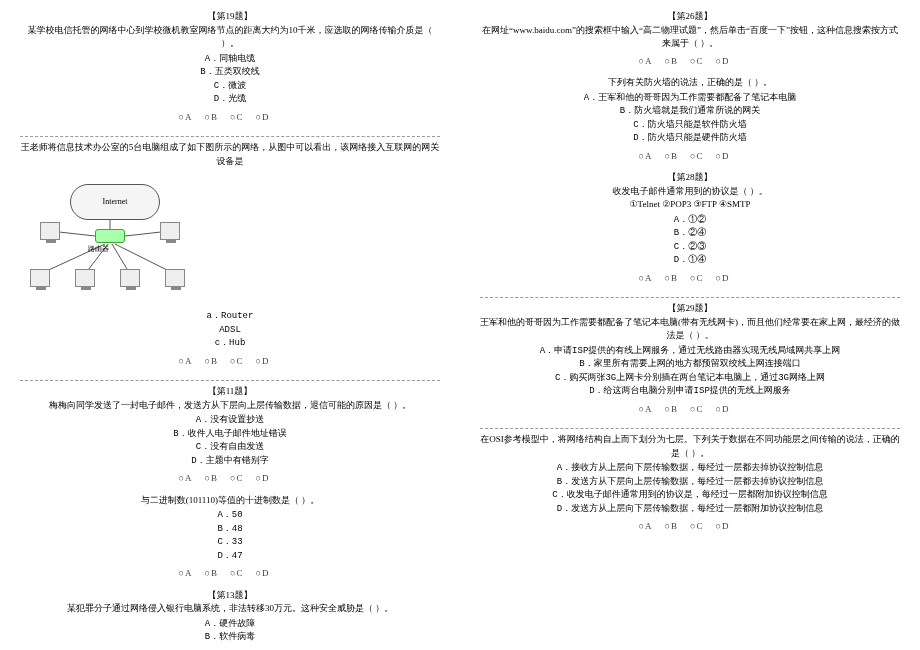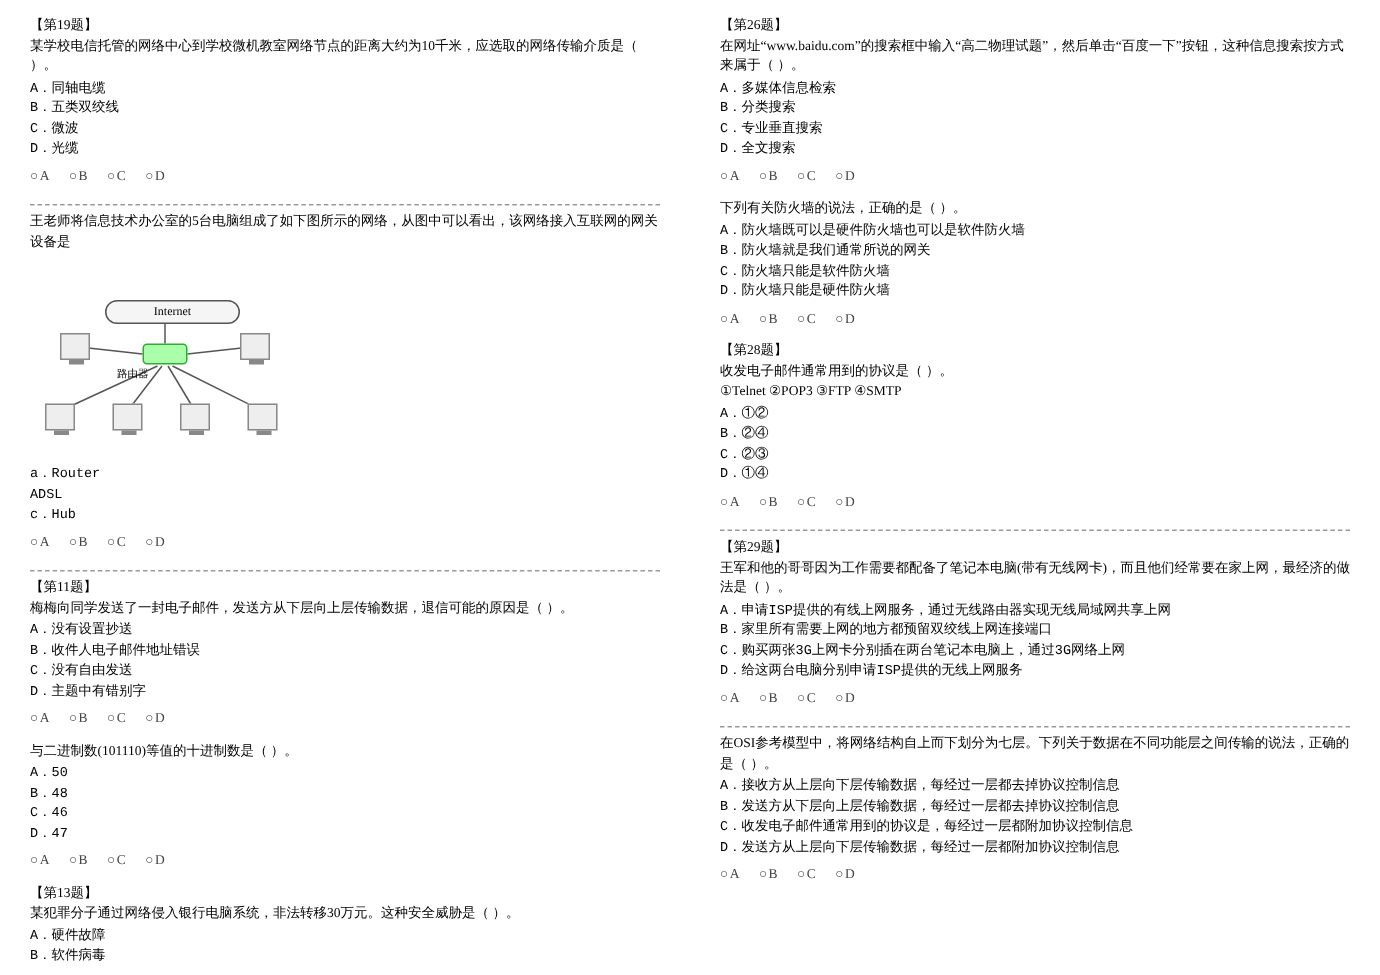--- a/index.html
+++ b/index.html
@@ -15,59 +15,60 @@
     gap: 40px;
   }
   .col {
     flex: 1;
     display: flex;
     flex-direction: column;
   }
   .q-block {
     margin-bottom: 8px;
     line-height: 1.5;
+    text-align: center;
   }
   .heading {
     font-weight: normal;
   }
   .opts { margin-top: 2px; }
   .opt-line { display: block; font-family: Liberation Mono, monospace; }
   .radios {
     margin-top: 4px;
     letter-spacing: 1px;
     color: #444;
   }
   .radios span { margin-right: 12px; }
   .diagram {
     width: 180px;
     height: 130px;
     margin: 6px 0;
     position: relative;
   }
   .cloud {
     position: absolute;
-    top: 26px; left: 50px;
-    width: 90px; height: 16px;
+    top: 10px; left: 50px;
+    width: 90px; height: 36px;
     border: 1px solid #555;
     border-radius: 20px;
     font-size: 8px;
     display: flex; align-items: center; justify-content: center;
     background: #f5f5f5;
   }
   .router {
     position: absolute;
     top: 55px; left: 75px;
     width: 30px; height: 14px;
     border: 1px solid #3a3;
     background: #afa;
     border-radius: 3px;
   }
   .router-label {
     position: absolute;
-    top: 70px; left: 58px;
+    top: 70px; left: 68px;
     font-size: 7px;
   }
   .pc {
     position: absolute;
     width: 20px; height: 18px;
     border: 1px solid #888;
     background: #eee;
   }
   .pc::after{
     content:"";
@@ -149,21 +150,21 @@
     <div class="radios">
       <span>○A</span><span>○B</span><span>○C</span><span>○D</span>
     </div>
   </div>
 
   <div class="q-block">
     <div>与二进制数(101110)等值的十进制数是（  ）。</div>
     <div class="opts">
       <span class="opt-line">A．50</span>
       <span class="opt-line">B．48</span>
-      <span class="opt-line">C．46</span>
+      <span class="opt-line">C．33</span>
       <span class="opt-line">D．47</span>
     </div>
     <div class="radios">
       <span>○A</span><span>○B</span><span>○C</span><span>○D</span>
     </div>
   </div>
 
   <div class="q-block">
     <div class="heading">【第13题】</div>
     <div>某犯罪分子通过网络侵入银行电脑系统，非法转移30万元。这种安全威胁是（  ）。</div>
@@ -175,35 +176,29 @@
 
   </div>
 
 </div>
 
 <div class="col">
 
   <div class="q-block">
     <div class="heading">【第26题】</div>
     <div>在网址“www.baidu.com”的搜索框中输入“高二物理试题”，然后单击“百度一下”按钮，这种信息搜索按方式来属于（  ）。</div>
-    <div class="opts">
-      <span class="opt-line">A．多媒体信息检索</span>
-      <span class="opt-line">B．分类搜索</span>
-      <span class="opt-line">C．专业垂直搜索</span>
-      <span class="opt-line">D．全文搜索</span>
-    </div>
     <div class="radios">
       <span>○A</span><span>○B</span><span>○C</span><span>○D</span>
     </div>
   </div>
 
   <div class="q-block">
     <div>下列有关防火墙的说法，正确的是（  ）。</div>
     <div class="opts">
-      <span class="opt-line">A．防火墙既可以是硬件防火墙也可以是软件防火墙</span>
+      <span class="opt-line">A．王军和他的哥哥因为工作需要都配备了笔记本电脑</span>
       <span class="opt-line">B．防火墙就是我们通常所说的网关</span>
       <span class="opt-line">C．防火墙只能是软件防火墙</span>
       <span class="opt-line">D．防火墙只能是硬件防火墙</span>
     </div>
     <div class="radios">
       <span>○A</span><span>○B</span><span>○C</span><span>○D</span>
     </div>
   </div>
 
   <div class="q-block">

